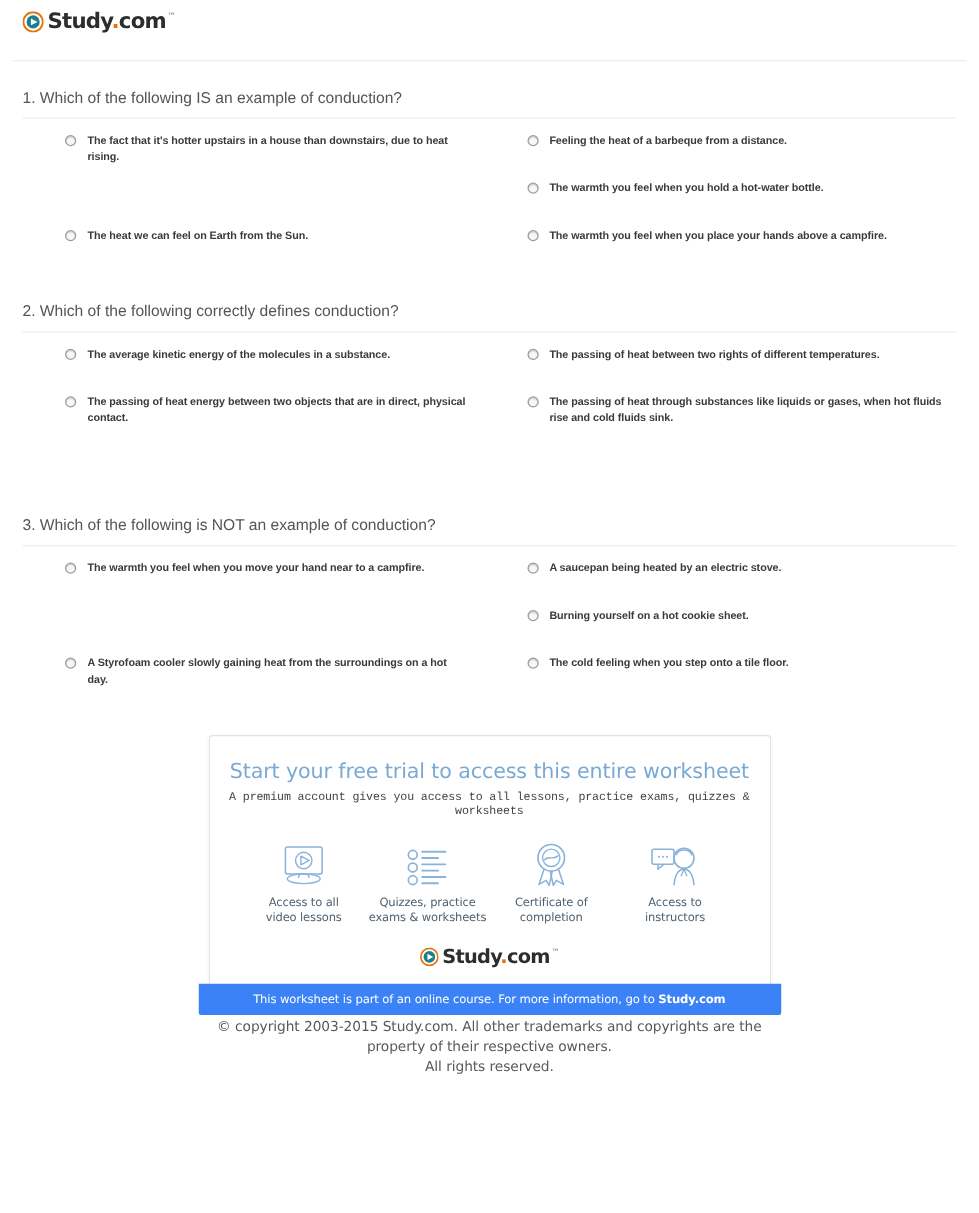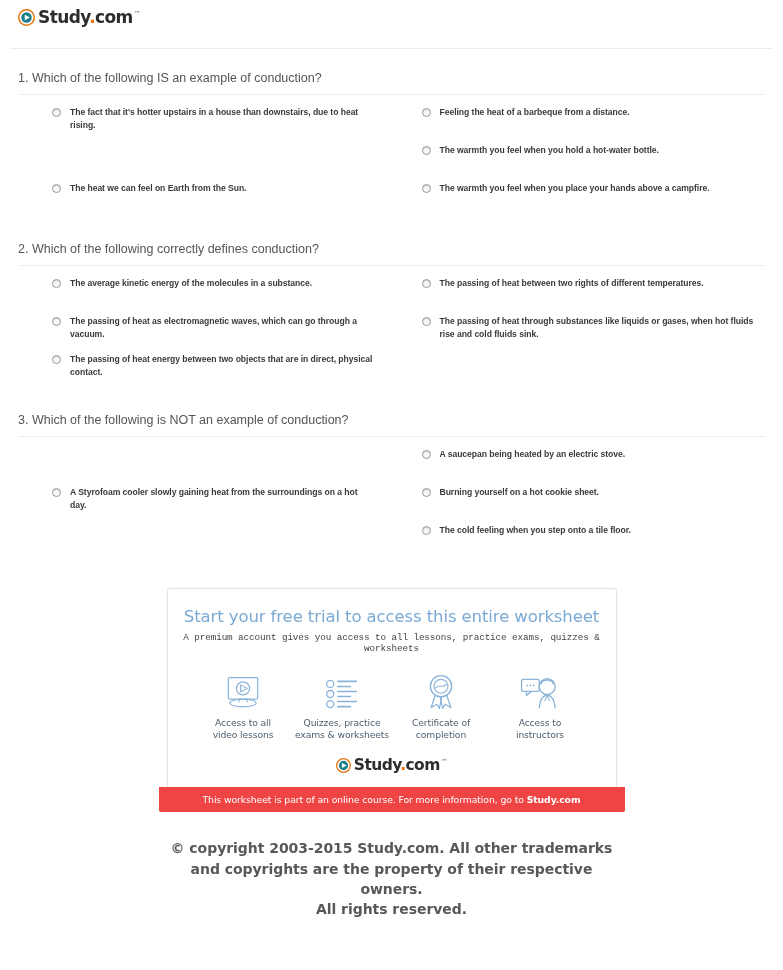--- a/index.html
+++ b/index.html
@@ -196,40 +196,39 @@
   .promo-logo {
     display: flex;
     justify-content: center;
     margin-top: 16px;
     margin-bottom: 4px;
   }
   .promo-logo .logo-mark { width: 15px; height: 15px; flex: 0 0 15px; }
   .promo-logo .logo-text { font-size: 15.5px; }
 
   .promo-banner {
-    background: #ef4444;
+    background: #3b82f6;
     color: #ffffff;
     text-align: center;
     font-family: "DejaVu Sans", sans-serif;
     font-size: 9.3px;
     padding: 7px 4px;
     letter-spacing: -0.1px;
     border-radius: 0 0 2px 2px;
   }
   .promo-banner b { font-weight: bold; }
 
   .copyright {
     text-align: center;
     font-family: "DejaVu Sans", sans-serif;
-    font-size: 14px;
+    font-size: 11px;
     color: #585858;
     line-height: 1.45;
-    margin-top: 26px;
+    margin-top: 2px;
     letter-spacing: -0.05px;
-    font-weight: bold;
   }
 </style>
 </head>
 <body>
 
 <div class="page">
 
   <div class="brand-header">
     <div class="logo">
       <svg class="logo-mark" viewBox="0 0 34 34">
@@ -279,24 +278,20 @@
     <div class="question-text">2. Which of the following correctly defines conduction?</div>
     <div class="question-rule"></div>
     <div class="answers">
       <div class="answer-col left">
         <div class="answer-row">
           <span class="radio"></span>
           <span class="answer-label">The average kinetic energy of the molecules in a substance.</span>
         </div>
         <div class="answer-row">
           <span class="radio"></span>
-          <span class="answer-label">The passing of heat as electromagnetic waves, which can go through a vacuum.</span>
-        </div>
-        <div class="answer-row">
-          <span class="radio"></span>
           <span class="answer-label">The passing of heat energy between two objects that are in direct, physical contact.</span>
         </div>
       </div>
       <div class="answer-col right">
         <div class="answer-row">
           <span class="radio"></span>
           <span class="answer-label">The passing of heat between two rights of different temperatures.</span>
         </div>
         <div class="answer-row">
           <span class="radio"></span>
@@ -305,20 +300,24 @@
         <div class="answer-row answer-spacer"></div>
       </div>
     </div>
   </div>
 
   <div class="question-block">
     <div class="question-text">3. Which of the following is NOT an example of conduction?</div>
     <div class="question-rule"></div>
     <div class="answers">
       <div class="answer-col left">
+        <div class="answer-row">
+          <span class="radio"></span>
+          <span class="answer-label">The warmth you feel when you move your hand near to a campfire.</span>
+        </div>
         <div class="answer-row answer-spacer"></div>
         <div class="answer-row">
           <span class="radio"></span>
           <span class="answer-label">A Styrofoam cooler slowly gaining heat from the surroundings on a hot day.</span>
         </div>
       </div>
       <div class="answer-col right">
         <div class="answer-row">
           <span class="radio"></span>
           <span class="answer-label">A saucepan being heated by an electric stove.</span>

